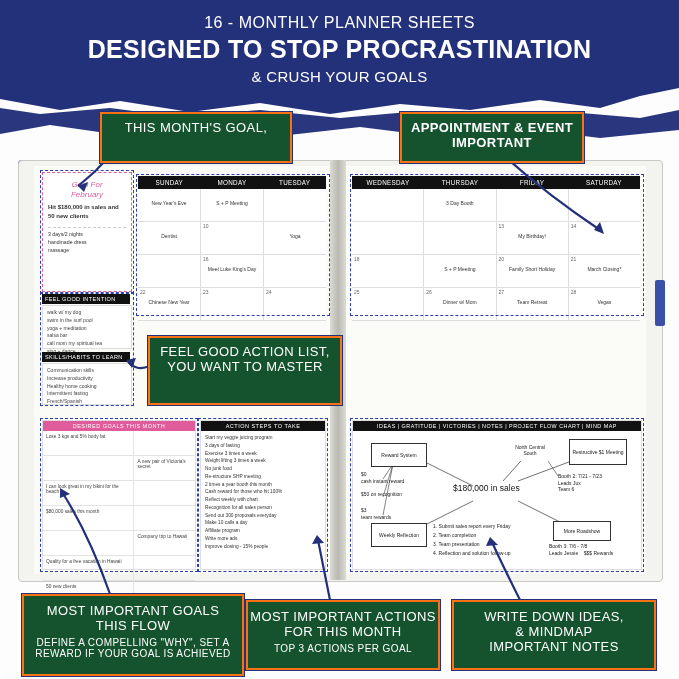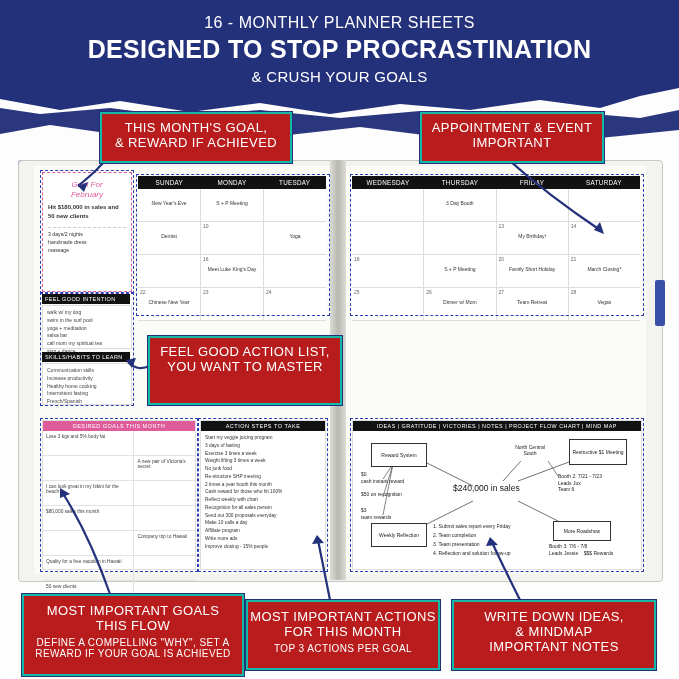--- a/index.html
+++ b/index.html
@@ -23,29 +23,29 @@
     clip-path:polygon(0 0,40px 6px,110px 0,180px 9px,260px 2px,340px 10px,420px 3px,500px 11px,570px 4px,640px 10px,679px 2px,679px 22px,600px 30px,520px 20px,440px 29px,360px 19px,280px 28px,200px 18px,120px 27px,50px 17px,0 26px);
     opacity:.97;
   }
   .banner-text{position:absolute;left:0;top:14px;width:679px;text-align:center;color:#fff;z-index:5;}
   .bt1{font-size:16px;letter-spacing:.5px;}
   .bt2{font-size:25px;font-weight:bold;letter-spacing:.3px;margin-top:3px;}
   .bt3{font-size:15px;margin-top:4px;letter-spacing:.3px;}
 
   
   .callout{
-    position:absolute;background:#b91c1c;color:#fff;border:2px solid #14b8a6;
+    position:absolute;background:#14532d;color:#fff;border:2px solid #f97316;
     text-align:center;letter-spacing:.4px;line-height:1.15;z-index:30;
     box-shadow:0 0 0 1px #23307a;
   }
   .callout .l1{font-size:13px;}
   .callout .l2{font-size:13px;}
   .callout .sm{font-size:10px;}
   .co-goal{left:100px;top:112px;width:188px;height:40px;padding-top:7px;}
-  .co-cal{left:420px;top:112px;width:180px;height:40px;padding-top:7px;}
+  .co-cal{left:400px;top:112px;width:180px;height:40px;padding-top:7px;font-weight:bold;}
   .co-feel{left:148px;top:336px;width:190px;height:58px;padding-top:7px;}
   .co-mig{left:22px;top:594px;width:218px;height:70px;padding-top:8px;}
   .co-mia{left:246px;top:600px;width:190px;height:58px;padding-top:8px;}
   .co-ideas{left:452px;top:600px;width:200px;height:58px;padding-top:8px;}
 
   
   .arrow{position:absolute;z-index:29;}
 
   
   .book{
@@ -378,21 +378,21 @@
         <line x1="40" y1="33" x2="30" y2="84" stroke="#333" stroke-width="0.6"></line>
         <line x1="195" y1="30" x2="205" y2="45" stroke="#333" stroke-width="0.6"></line>
       </svg>
 
       <div class="mbox" style="left:18px;top:12px;width:54px;height:22px;">Reward System</div>
       <div class="mbox" style="left:158px;top:8px;width:38px;height:22px;border:none;">North Central South</div>
       <div class="mbox" style="left:216px;top:8px;width:56px;height:24px;">Restructive $1 Meeting</div>
       <div class="mbox" style="left:18px;top:92px;width:54px;height:22px;">Weekly Reflection</div>
       <div class="mbox" style="left:200px;top:90px;width:56px;height:18px;">More Roadshow</div>
 
-      <div class="mbig" style="left:100px;top:52px;">$240,000 in sales</div>
+      <div class="mbig" style="left:100px;top:52px;">$180,000 in sales</div>
 
       <div class="mtext" style="left:8px;top:40px;white-space:pre;">$0
 cash instant reward</div>
       <div class="mtext" style="left:8px;top:60px;">$50 on recognition</div>
       <div class="mtext" style="left:8px;top:76px;white-space:pre;">$3
 team rewards</div>
       <div class="mtext" style="left:80px;top:92px;">1. Submit sales report every Friday</div>
       <div class="mtext" style="left:80px;top:101px;">2. Team completion</div>
       <div class="mtext" style="left:80px;top:110px;">3. Team presentation</div>
       <div class="mtext" style="left:80px;top:119px;">4. Reflection and solution follow-up</div>
@@ -427,21 +427,20 @@
 
     <path d="M330,600 C326,580 322,560 318,540" stroke="#23307a" stroke-width="2.2" fill="none"></path>
     <polygon points="317,535 324,543 312,544" fill="#23307a"></polygon>
 
     <path d="M520,600 C510,580 500,560 492,542" stroke="#23307a" stroke-width="2.2" fill="none"></path>
     <polygon points="490,537 498,545 486,546" fill="#23307a"></polygon>
   </svg>
 
   <div class="callout co-goal">
     <div class="l1">THIS MONTH'S GOAL,</div>
-    <div class="l2">&amp; REWARD IF ACHIEVED</div>
   </div>
 
   <div class="callout co-cal">
     <div class="l1">APPOINTMENT &amp; EVENT</div>
     <div class="l2">IMPORTANT</div>
   </div>
 
   <div class="callout co-feel">
     <div class="l1">FEEL GOOD ACTION LIST,</div>
     <div class="l2">YOU WANT TO MASTER</div>

